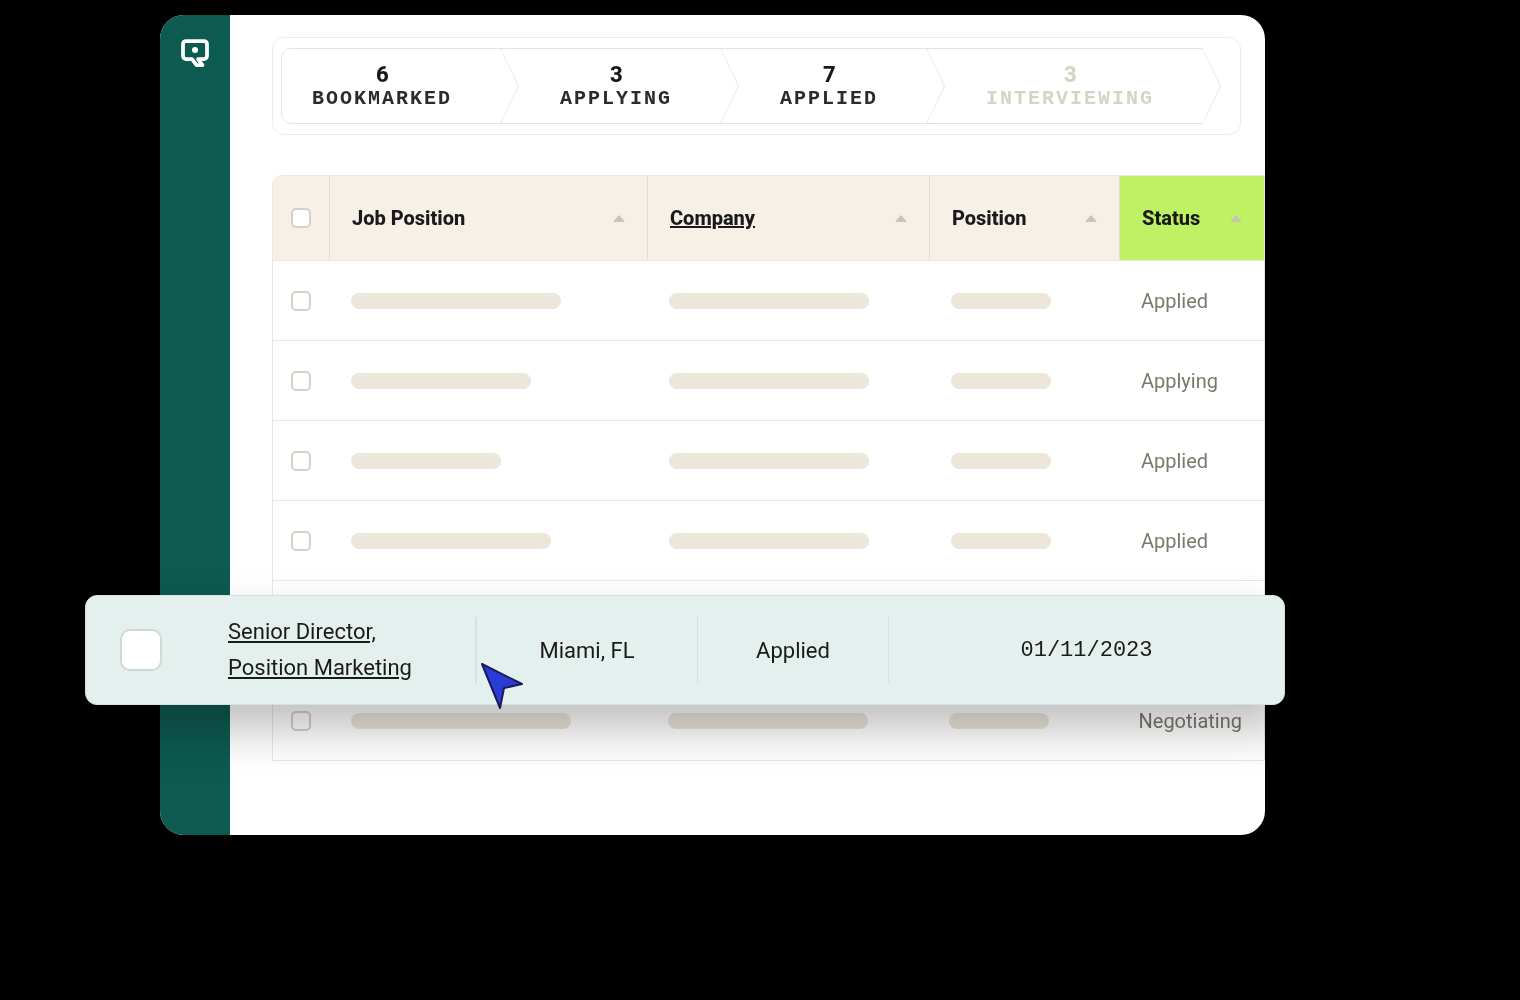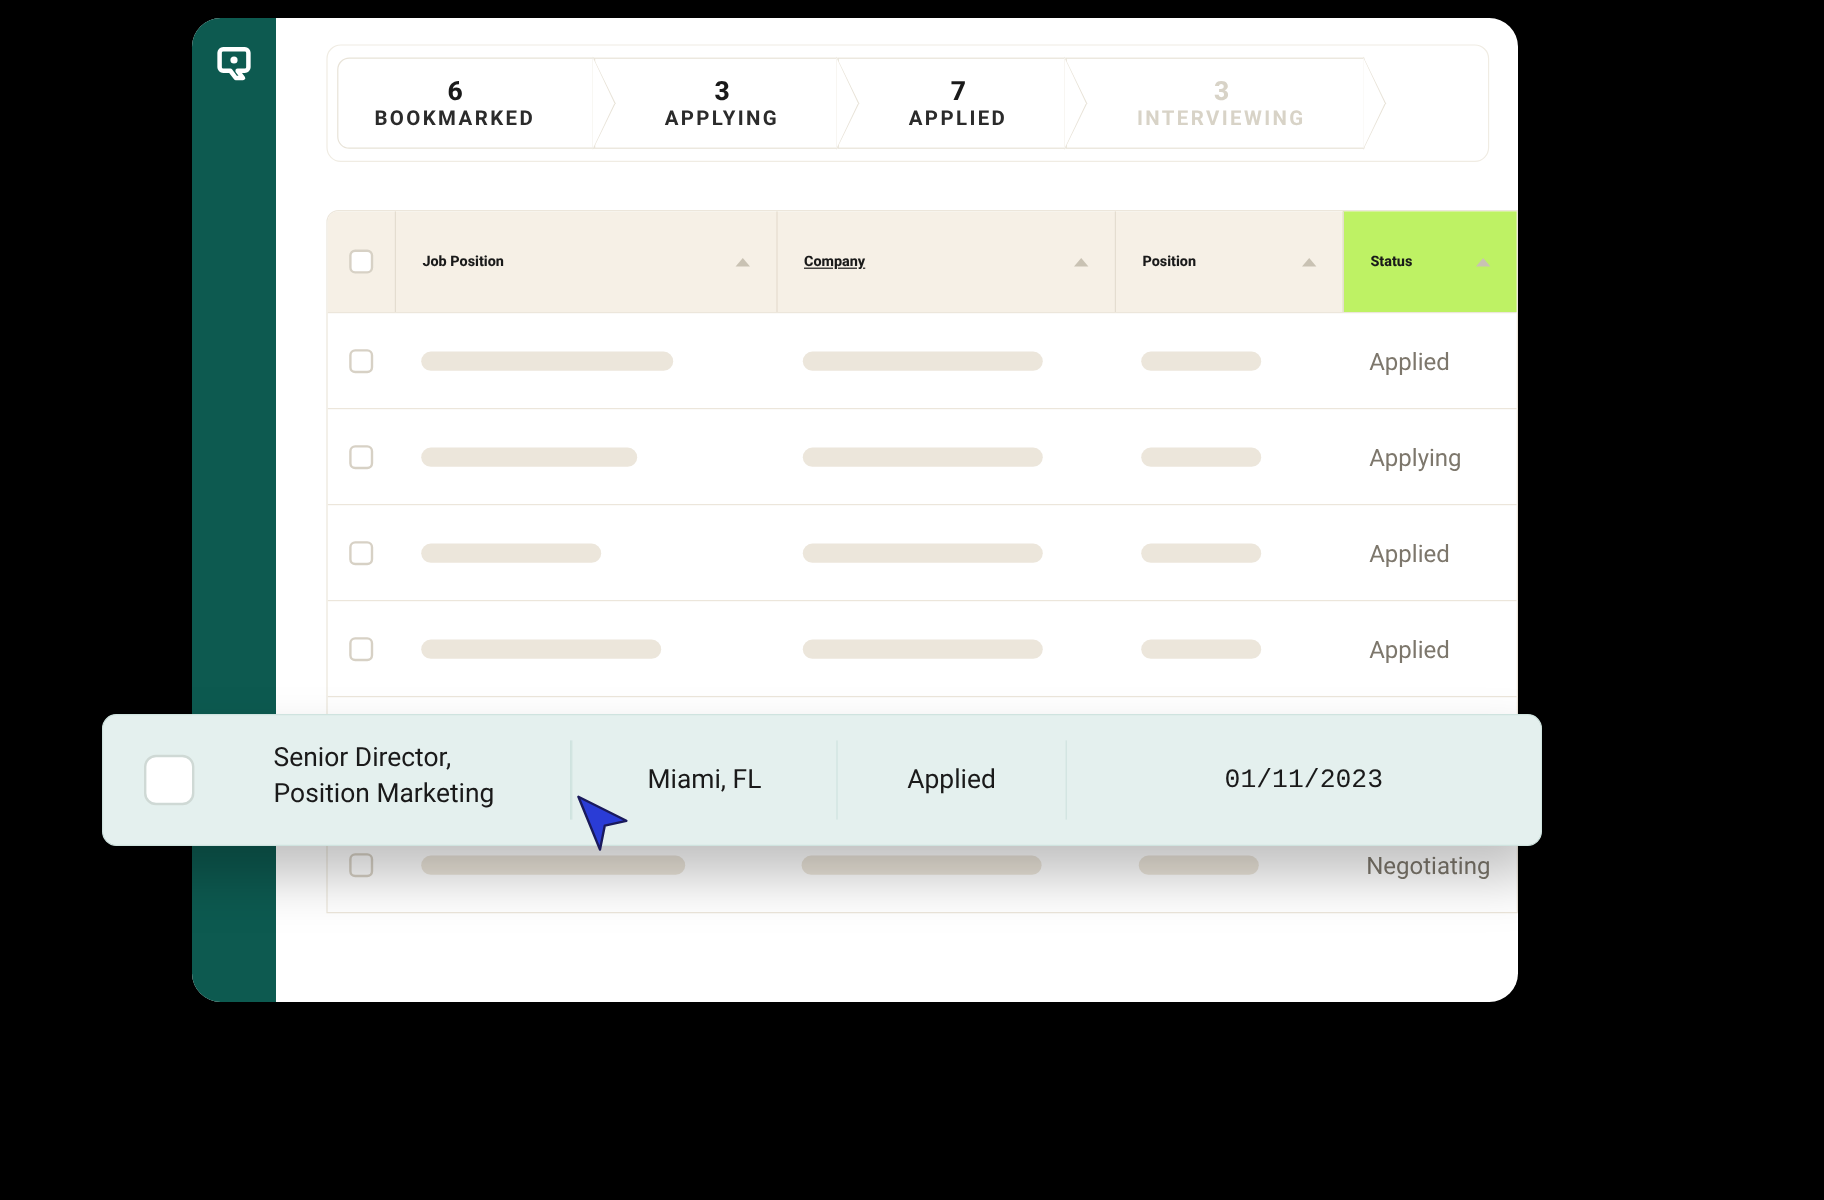--- a/index.html
+++ b/index.html
@@ -7,40 +7,40 @@
     .window { position: absolute; left: 160px; top: 15px; width: 1105px; height: 820px; background: #fff; border-radius: 24px; overflow: hidden; display: flex; box-shadow: 0 30px 60px rgba(0,0,0,.35); }
     .sidebar { width: 70px; background: #0d5a50; display: flex; flex-direction: column; align-items: center; padding-top: 20px; }
     .logo { width: 36px; height: 36px; color:#fff; }
     .main { flex:1; display:flex; flex-direction:column; overflow:hidden; }
     .pipeline { border:1px solid #f0ece3; border-radius:12px; margin:22px 24px 0 42px; padding:10px 8px; display:flex; gap:0; overflow:hidden; }
     .chev { position:relative; height:76px; display:flex; flex-direction:column; align-items:center; justify-content:center; padding:0 48px 0 58px; border:1px solid #e8e3d8; background:#fff; }
     .chev:first-child{ border-top-left-radius:10px; border-bottom-left-radius:10px; padding-left:30px; }
     .chev::after{ content:""; position:absolute; right:-18px; top:50%; transform:translateY(-50%); width:0; height:0; border-top:38px solid transparent; border-bottom:38px solid transparent; border-left:18px solid #fff; z-index:2; }
     .chev::before{ content:""; position:absolute; right:-19px; top:50%; transform:translateY(-50%); width:0; height:0; border-top:39px solid transparent; border-bottom:39px solid transparent; border-left:19px solid #e8e3d8; z-index:1; }
     .chev .num{ font-size:22px; font-weight:800; color:#1a1a1a; letter-spacing:-.5px; }
-    .chev .lbl{ font-size:17px; font-weight:700; letter-spacing:2px; color:#2b2b2b; }
+    .chev .lbl{ font-size:20px; font-weight:700; letter-spacing:2px; color:#2b2b2b;font-family:Liberation Mono, monospace; }
     .chev.fade .num,.chev.fade .lbl{ color:#d8d3c7; }
     .table-wrap{ margin:40px 0 0 42px; border:1px solid #ece6db; border-top-left-radius:10px; overflow:hidden; }
     .thead{ display:flex; background:#f6f0e6; height:84px; align-items:center; }
     .thead .cb-col{ width:56px; display:flex; justify-content:center; }
-    .th{ display:flex; align-items:center; justify-content:space-between; padding:0 22px; font-weight:800; font-size:12px; color:#1a1a1a; border-left:1px solid #e4ddd0; height:100%; }
+    .th{ display:flex; align-items:center; justify-content:space-between; padding:0 22px; font-weight:800; font-size:20px; color:#1a1a1a; border-left:1px solid #e4ddd0; height:100%; }
     .th.status{ background:#bef264; }
     .sort-icon{ width:0; height:0; border-left:6px solid transparent; border-right:6px solid transparent; border-bottom:7px solid #c9c2b3; }
     .col-pos{ width:318px; } .col-co{ width:282px;text-decoration:underline; } .col-loc{ width:190px; } .col-st{ flex:1; }
     .row{ display:flex; align-items:center; height:80px; border-top:1px solid #ece6db; }
     .row .cb-col{ width:56px; display:flex; justify-content:center; }
     .cell{ padding:0 22px; display:flex; align-items:center; height:100%; }
     .skel{ height:16px; background:#ece6db; border-radius:8px; }
     .status-txt{ color:#7d776c; font-size:20px; }
     .checkbox{ width:20px; height:20px; border:2px solid #d7d1c5; border-radius:5px; background:#fff; }
 
     .focus-row{ position:absolute; left:85px; top:595px; width:1200px; height:110px; background:#e4f0ee; border:1px solid #cfe3df; border-radius:12px; box-shadow:0 25px 45px rgba(0,0,0,.25); display:flex; align-items:center; z-index:10; }
     .focus-row .big-cb{ width:42px; height:42px; border:2px solid #cfd9d5; border-radius:10px; background:#fff; margin:0 38px 0 34px; }
     .fcell{ padding:0 28px; font-size:22px; color:#1a1a1a; display:flex; align-items:center; height:66px; }
-    .fcell.pos{ width:275px; flex-direction:column; align-items:flex-start; justify-content:flex-start; line-height:1.35; }
+    .fcell.pos{ width:275px; flex-direction:column; align-items:flex-start; justify-content:space-between; line-height:1.35;text-decoration:underline; }
     .fsep{ width:1px; height:66px; background:#cfe3df; }
     .fcell.co{ width:160px; justify-content:center; }
     .fcell.loc{ width:220px; justify-content:center; }
     .fcell.st{ width:190px; justify-content:center; }
     .fcell.dt{ flex:1; justify-content:center;font-family:Liberation Mono, monospace; }
     .cursor{ position:absolute; left:478px; top:660px; z-index:20; }
   </style>
 </head>
 <body>
 

